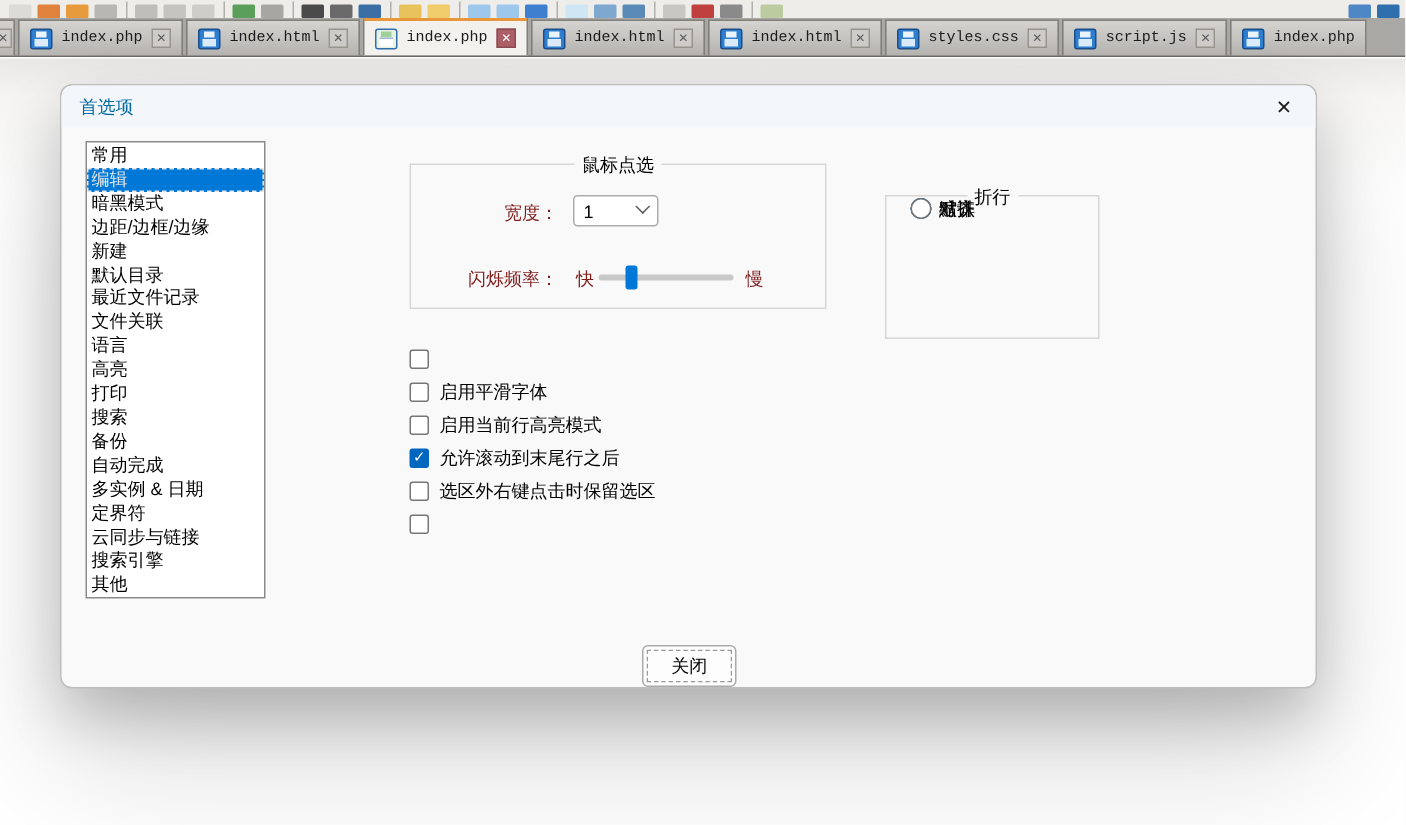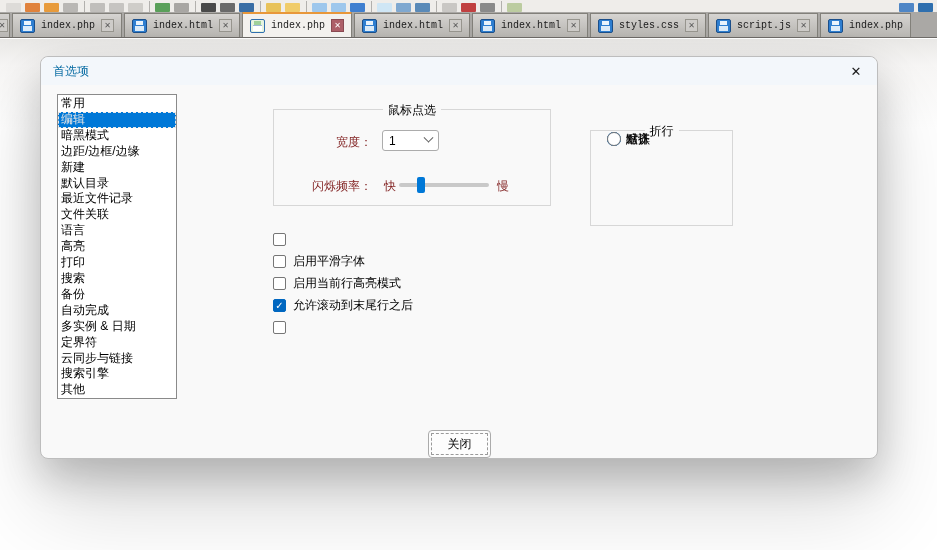--- a/index.html
+++ b/index.html
@@ -334,20 +334,24 @@
             <span class="cbx-label">启用当前行高亮模式</span>
           </div>
 
           <div class="cbx-row">
             <span class="cbox on">
               <span class="check">✓</span>
             </span>
             <span class="cbx-label">允许滚动到末尾行之后</span>
           </div>
 
+          <div class="cbx-row">
+            <span class="cbox"></span>
+            <span class="cbx-label">选区外右键点击时保留选区</span>
+          </div>
 
           <div class="cbx-row">
             <span class="cbox"></span>
           </div>
         </div>
 
       <button class="close-btn">关闭</button>
     </div>
   </div>
 </div>

